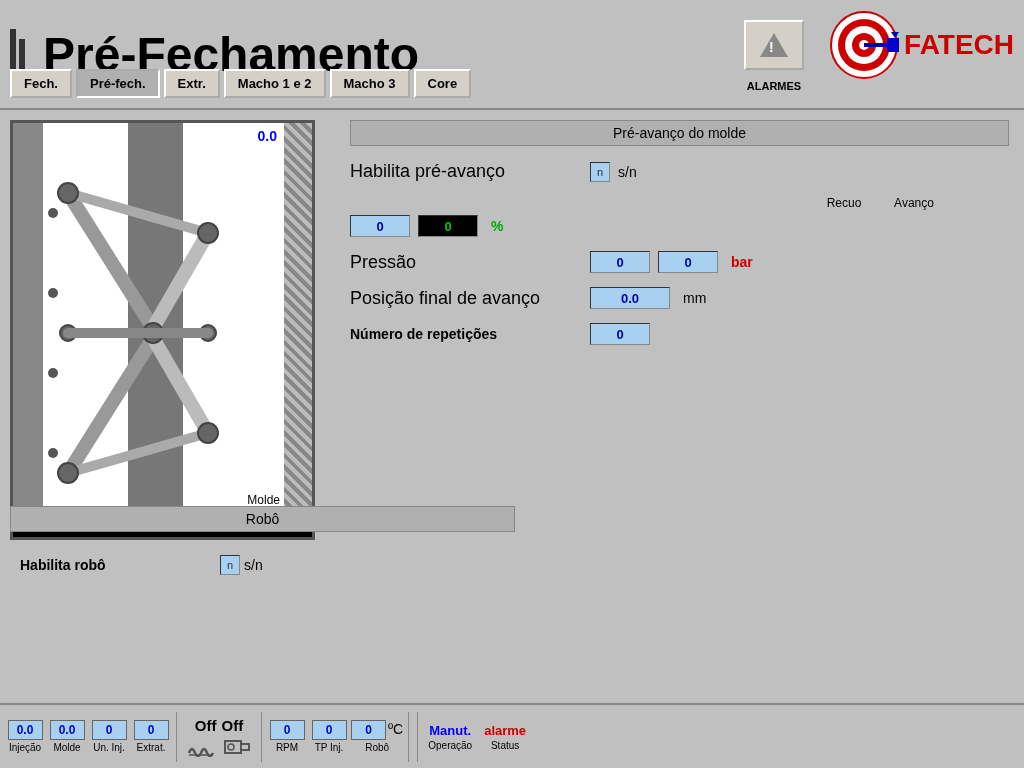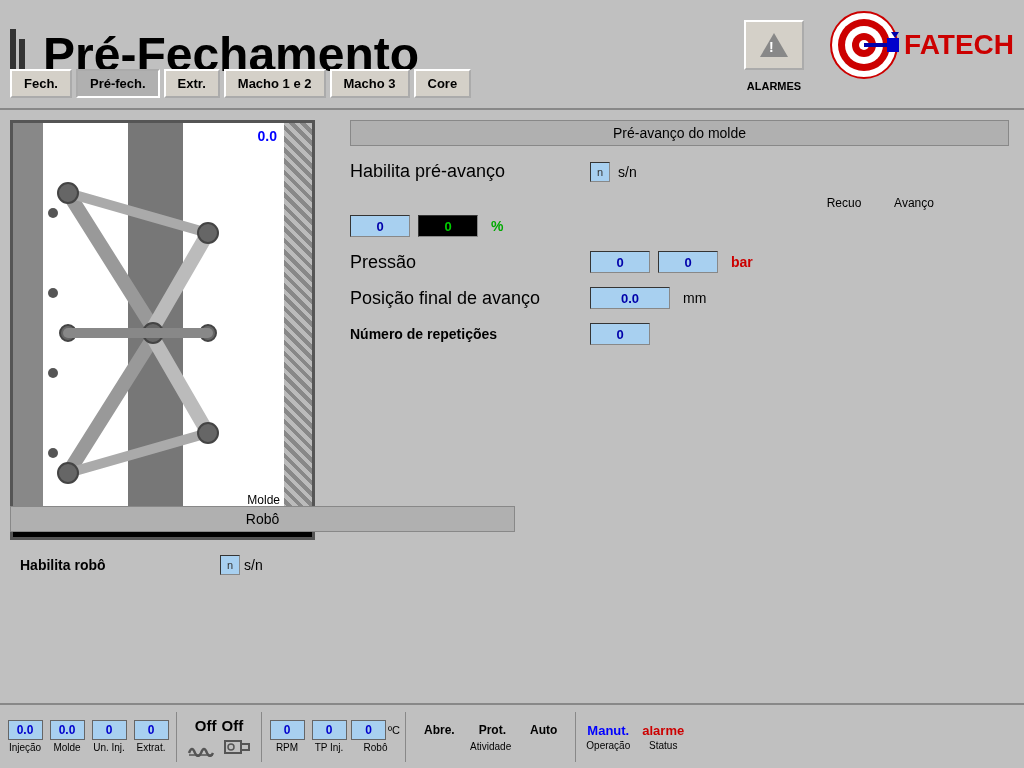--- a/index.html
+++ b/index.html
@@ -591,35 +591,27 @@
   </div>
 
   <div class="status-cell">
     <div class="status-value">0</div>
     <span class="status-label">TP Inj.</span>
   </div>
 
   <div class="status-cell">
     <div style="display:flex; align-items:baseline; gap:2px;">
       <div class="status-value">0</div>
-      <span style="font-size:11px;">ºC</span>
+      <span style="font-size:14px;">ºC</span>
     </div>
     <span class="status-label">Robô</span>
   </div>
 
   <div class="status-sep"></div>
 
-  <div style="display:flex; flex-direction:column; align-items:center; margin:0 5px;">
-    <div style="display:flex; gap:8px;">
-      <span class="status-indicator">Abre.</span>
-      <span class="status-indicator">Prot.</span>
-      <span class="status-indicator">Auto</span>
-    </div>
-    <span class="status-label">Atividade</span>
-  </div>
 
   <div class="status-sep"></div>
 
   <div style="display:flex; flex-direction:column; align-items:center; margin:0 5px;">
     <span class="blue-bold">Manut.</span>
     <span class="status-label">Operação</span>
   </div>
 
   <div style="display:flex; flex-direction:column; align-items:center; margin:0 5px;">
     <span class="red-bold">alarme</span>

